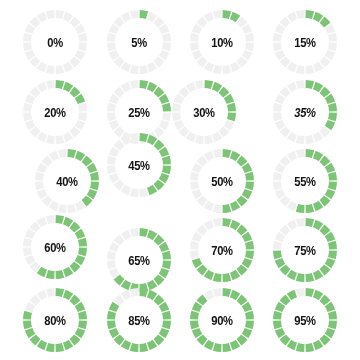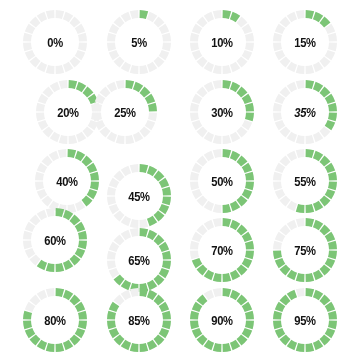--- a/index.html
+++ b/index.html
@@ -148,21 +148,21 @@
         <path d="M9.69,54.22A32,32 0 0 1 5.80,46.58L13.35,43.93A24,24 0 0 0 16.27,49.66Z" fill="#f0f0f0"></path>
         <path d="M5.35,45.20A32,32 0 0 1 4.01,36.73L12.01,36.54A24,24 0 0 0 13.01,42.90Z" fill="#f0f0f0"></path>
         <path d="M4.01,35.27A32,32 0 0 1 5.35,26.80L13.01,29.10A24,24 0 0 0 12.01,35.46Z" fill="#f0f0f0"></path>
         <path d="M5.80,25.42A32,32 0 0 1 9.69,17.78L16.27,22.34A24,24 0 0 0 13.35,28.07Z" fill="#f0f0f0"></path>
         <path d="M10.54,16.61A32,32 0 0 1 16.61,10.54L21.46,16.91A24,24 0 0 0 16.91,21.46Z" fill="#f0f0f0"></path>
         <path d="M17.78,9.69A32,32 0 0 1 25.42,5.80L28.07,13.35A24,24 0 0 0 22.34,16.27Z" fill="#f0f0f0"></path>
         <path d="M26.80,5.35A32,32 0 0 1 35.27,4.01L35.46,12.01A24,24 0 0 0 29.10,13.01Z" fill="#f0f0f0"></path>
       </svg>
       <div class="gauge-label" style="color: rgb(18, 18, 18);">15%</div>
     </div>
-    <div class="gauge" style="left: 68px; top: 112px;">
+    <div class="gauge" style="left: 55px; top: 112px;">
       <svg viewBox="0 0 72 72">
         <path d="M36.73,4.01A32,32 0 0 1 45.20,5.35L42.90,13.01A24,24 0 0 0 36.54,12.01Z" fill="#7cc576"></path>
         <path d="M46.58,5.80A32,32 0 0 1 54.22,9.69L49.66,16.27A24,24 0 0 0 43.93,13.35Z" fill="#7cc576"></path>
         <path d="M55.39,10.54A32,32 0 0 1 61.46,16.61L55.09,21.46A24,24 0 0 0 50.54,16.91Z" fill="#7cc576"></path>
         <path d="M62.31,17.78A32,32 0 0 1 66.20,25.42L58.65,28.07A24,24 0 0 0 55.73,22.34Z" fill="#7cc576"></path>
         <path d="M66.65,26.80A32,32 0 0 1 67.99,35.27L59.99,35.46A24,24 0 0 0 58.99,29.10Z" fill="#f0f0f0"></path>
         <path d="M67.99,36.73A32,32 0 0 1 66.65,45.20L58.99,42.90A24,24 0 0 0 59.99,36.54Z" fill="#f0f0f0"></path>
         <path d="M66.20,46.58A32,32 0 0 1 62.31,54.22L55.73,49.66A24,24 0 0 0 58.65,43.93Z" fill="#f0f0f0"></path>
         <path d="M61.46,55.39A32,32 0 0 1 55.39,61.46L50.54,55.09A24,24 0 0 0 55.09,50.54Z" fill="#f0f0f0"></path>
         <path d="M54.22,62.31A32,32 0 0 1 46.58,66.20L43.93,58.65A24,24 0 0 0 49.66,55.73Z" fill="#f0f0f0"></path>
@@ -173,21 +173,21 @@
         <path d="M9.69,54.22A32,32 0 0 1 5.80,46.58L13.35,43.93A24,24 0 0 0 16.27,49.66Z" fill="#f0f0f0"></path>
         <path d="M5.35,45.20A32,32 0 0 1 4.01,36.73L12.01,36.54A24,24 0 0 0 13.01,42.90Z" fill="#f0f0f0"></path>
         <path d="M4.01,35.27A32,32 0 0 1 5.35,26.80L13.01,29.10A24,24 0 0 0 12.01,35.46Z" fill="#f0f0f0"></path>
         <path d="M5.80,25.42A32,32 0 0 1 9.69,17.78L16.27,22.34A24,24 0 0 0 13.35,28.07Z" fill="#f0f0f0"></path>
         <path d="M10.54,16.61A32,32 0 0 1 16.61,10.54L21.46,16.91A24,24 0 0 0 16.91,21.46Z" fill="#f0f0f0"></path>
         <path d="M17.78,9.69A32,32 0 0 1 25.42,5.80L28.07,13.35A24,24 0 0 0 22.34,16.27Z" fill="#f0f0f0"></path>
         <path d="M26.80,5.35A32,32 0 0 1 35.27,4.01L35.46,12.01A24,24 0 0 0 29.10,13.01Z" fill="#f0f0f0"></path>
       </svg>
       <div class="gauge-label" style="color: rgb(18, 18, 18);">20%</div>
     </div>
-    <div class="gauge" style="left: 125px; top: 112px;">
+    <div class="gauge" style="left: 139px; top: 112px;">
       <svg viewBox="0 0 72 72">
         <path d="M36.73,4.01A32,32 0 0 1 45.20,5.35L42.90,13.01A24,24 0 0 0 36.54,12.01Z" fill="#7cc576"></path>
         <path d="M46.58,5.80A32,32 0 0 1 54.22,9.69L49.66,16.27A24,24 0 0 0 43.93,13.35Z" fill="#7cc576"></path>
         <path d="M55.39,10.54A32,32 0 0 1 61.46,16.61L55.09,21.46A24,24 0 0 0 50.54,16.91Z" fill="#7cc576"></path>
         <path d="M62.31,17.78A32,32 0 0 1 66.20,25.42L58.65,28.07A24,24 0 0 0 55.73,22.34Z" fill="#7cc576"></path>
         <path d="M66.65,26.80A32,32 0 0 1 67.99,35.27L59.99,35.46A24,24 0 0 0 58.99,29.10Z" fill="#7cc576"></path>
         <path d="M67.99,36.73A32,32 0 0 1 66.65,45.20L58.99,42.90A24,24 0 0 0 59.99,36.54Z" fill="#f0f0f0"></path>
         <path d="M66.20,46.58A32,32 0 0 1 62.31,54.22L55.73,49.66A24,24 0 0 0 58.65,43.93Z" fill="#f0f0f0"></path>
         <path d="M61.46,55.39A32,32 0 0 1 55.39,61.46L50.54,55.09A24,24 0 0 0 55.09,50.54Z" fill="#f0f0f0"></path>
         <path d="M54.22,62.31A32,32 0 0 1 46.58,66.20L43.93,58.65A24,24 0 0 0 49.66,55.73Z" fill="#f0f0f0"></path>
@@ -198,21 +198,21 @@
         <path d="M9.69,54.22A32,32 0 0 1 5.80,46.58L13.35,43.93A24,24 0 0 0 16.27,49.66Z" fill="#f0f0f0"></path>
         <path d="M5.35,45.20A32,32 0 0 1 4.01,36.73L12.01,36.54A24,24 0 0 0 13.01,42.90Z" fill="#f0f0f0"></path>
         <path d="M4.01,35.27A32,32 0 0 1 5.35,26.80L13.01,29.10A24,24 0 0 0 12.01,35.46Z" fill="#f0f0f0"></path>
         <path d="M5.80,25.42A32,32 0 0 1 9.69,17.78L16.27,22.34A24,24 0 0 0 13.35,28.07Z" fill="#f0f0f0"></path>
         <path d="M10.54,16.61A32,32 0 0 1 16.61,10.54L21.46,16.91A24,24 0 0 0 16.91,21.46Z" fill="#f0f0f0"></path>
         <path d="M17.78,9.69A32,32 0 0 1 25.42,5.80L28.07,13.35A24,24 0 0 0 22.34,16.27Z" fill="#f0f0f0"></path>
         <path d="M26.80,5.35A32,32 0 0 1 35.27,4.01L35.46,12.01A24,24 0 0 0 29.10,13.01Z" fill="#f0f0f0"></path>
       </svg>
       <div class="gauge-label" style="color: rgb(18, 18, 18);">25%</div>
     </div>
-    <div class="gauge" style="left: 222px; top: 112px;">
+    <div class="gauge" style="left: 204px; top: 112px;">
       <svg viewBox="0 0 72 72">
         <path d="M36.73,4.01A32,32 0 0 1 45.20,5.35L42.90,13.01A24,24 0 0 0 36.54,12.01Z" fill="#7cc576"></path>
         <path d="M46.58,5.80A32,32 0 0 1 54.22,9.69L49.66,16.27A24,24 0 0 0 43.93,13.35Z" fill="#7cc576"></path>
         <path d="M55.39,10.54A32,32 0 0 1 61.46,16.61L55.09,21.46A24,24 0 0 0 50.54,16.91Z" fill="#7cc576"></path>
         <path d="M62.31,17.78A32,32 0 0 1 66.20,25.42L58.65,28.07A24,24 0 0 0 55.73,22.34Z" fill="#7cc576"></path>
         <path d="M66.65,26.80A32,32 0 0 1 67.99,35.27L59.99,35.46A24,24 0 0 0 58.99,29.10Z" fill="#7cc576"></path>
         <path d="M67.99,36.73A32,32 0 0 1 66.65,45.20L58.99,42.90A24,24 0 0 0 59.99,36.54Z" fill="#7cc576"></path>
         <path d="M66.20,46.58A32,32 0 0 1 62.31,54.22L55.73,49.66A24,24 0 0 0 58.65,43.93Z" fill="#f0f0f0"></path>
         <path d="M61.46,55.39A32,32 0 0 1 55.39,61.46L50.54,55.09A24,24 0 0 0 55.09,50.54Z" fill="#f0f0f0"></path>
         <path d="M54.22,62.31A32,32 0 0 1 46.58,66.20L43.93,58.65A24,24 0 0 0 49.66,55.73Z" fill="#f0f0f0"></path>
@@ -273,21 +273,21 @@
         <path d="M9.69,54.22A32,32 0 0 1 5.80,46.58L13.35,43.93A24,24 0 0 0 16.27,49.66Z" fill="#f0f0f0"></path>
         <path d="M5.35,45.20A32,32 0 0 1 4.01,36.73L12.01,36.54A24,24 0 0 0 13.01,42.90Z" fill="#f0f0f0"></path>
         <path d="M4.01,35.27A32,32 0 0 1 5.35,26.80L13.01,29.10A24,24 0 0 0 12.01,35.46Z" fill="#f0f0f0"></path>
         <path d="M5.80,25.42A32,32 0 0 1 9.69,17.78L16.27,22.34A24,24 0 0 0 13.35,28.07Z" fill="#f0f0f0"></path>
         <path d="M10.54,16.61A32,32 0 0 1 16.61,10.54L21.46,16.91A24,24 0 0 0 16.91,21.46Z" fill="#f0f0f0"></path>
         <path d="M17.78,9.69A32,32 0 0 1 25.42,5.80L28.07,13.35A24,24 0 0 0 22.34,16.27Z" fill="#f0f0f0"></path>
         <path d="M26.80,5.35A32,32 0 0 1 35.27,4.01L35.46,12.01A24,24 0 0 0 29.10,13.01Z" fill="#f0f0f0"></path>
       </svg>
       <div class="gauge-label" style="color: rgb(18, 18, 18);">40%</div>
     </div>
-    <div class="gauge" style="left: 139px; top: 196px;">
+    <div class="gauge" style="left: 139px; top: 165px;">
       <svg viewBox="0 0 72 72">
         <path d="M36.73,4.01A32,32 0 0 1 45.20,5.35L42.90,13.01A24,24 0 0 0 36.54,12.01Z" fill="#7cc576"></path>
         <path d="M46.58,5.80A32,32 0 0 1 54.22,9.69L49.66,16.27A24,24 0 0 0 43.93,13.35Z" fill="#7cc576"></path>
         <path d="M55.39,10.54A32,32 0 0 1 61.46,16.61L55.09,21.46A24,24 0 0 0 50.54,16.91Z" fill="#7cc576"></path>
         <path d="M62.31,17.78A32,32 0 0 1 66.20,25.42L58.65,28.07A24,24 0 0 0 55.73,22.34Z" fill="#7cc576"></path>
         <path d="M66.65,26.80A32,32 0 0 1 67.99,35.27L59.99,35.46A24,24 0 0 0 58.99,29.10Z" fill="#7cc576"></path>
         <path d="M67.99,36.73A32,32 0 0 1 66.65,45.20L58.99,42.90A24,24 0 0 0 59.99,36.54Z" fill="#7cc576"></path>
         <path d="M66.20,46.58A32,32 0 0 1 62.31,54.22L55.73,49.66A24,24 0 0 0 58.65,43.93Z" fill="#7cc576"></path>
         <path d="M61.46,55.39A32,32 0 0 1 55.39,61.46L50.54,55.09A24,24 0 0 0 55.09,50.54Z" fill="#7cc576"></path>
         <path d="M54.22,62.31A32,32 0 0 1 46.58,66.20L43.93,58.65A24,24 0 0 0 49.66,55.73Z" fill="#7cc576"></path>
@@ -348,21 +348,21 @@
         <path d="M9.69,54.22A32,32 0 0 1 5.80,46.58L13.35,43.93A24,24 0 0 0 16.27,49.66Z" fill="#f0f0f0"></path>
         <path d="M5.35,45.20A32,32 0 0 1 4.01,36.73L12.01,36.54A24,24 0 0 0 13.01,42.90Z" fill="#f0f0f0"></path>
         <path d="M4.01,35.27A32,32 0 0 1 5.35,26.80L13.01,29.10A24,24 0 0 0 12.01,35.46Z" fill="#f0f0f0"></path>
         <path d="M5.80,25.42A32,32 0 0 1 9.69,17.78L16.27,22.34A24,24 0 0 0 13.35,28.07Z" fill="#f0f0f0"></path>
         <path d="M10.54,16.61A32,32 0 0 1 16.61,10.54L21.46,16.91A24,24 0 0 0 16.91,21.46Z" fill="#f0f0f0"></path>
         <path d="M17.78,9.69A32,32 0 0 1 25.42,5.80L28.07,13.35A24,24 0 0 0 22.34,16.27Z" fill="#f0f0f0"></path>
         <path d="M26.80,5.35A32,32 0 0 1 35.27,4.01L35.46,12.01A24,24 0 0 0 29.10,13.01Z" fill="#f0f0f0"></path>
       </svg>
       <div class="gauge-label" style="color: rgb(18, 18, 18);">55%</div>
     </div>
-    <div class="gauge" style="left: 55px; top: 240px;">
+    <div class="gauge" style="left: 55px; top: 247px;">
       <svg viewBox="0 0 72 72">
         <path d="M36.73,4.01A32,32 0 0 1 45.20,5.35L42.90,13.01A24,24 0 0 0 36.54,12.01Z" fill="#7cc576"></path>
         <path d="M46.58,5.80A32,32 0 0 1 54.22,9.69L49.66,16.27A24,24 0 0 0 43.93,13.35Z" fill="#7cc576"></path>
         <path d="M55.39,10.54A32,32 0 0 1 61.46,16.61L55.09,21.46A24,24 0 0 0 50.54,16.91Z" fill="#7cc576"></path>
         <path d="M62.31,17.78A32,32 0 0 1 66.20,25.42L58.65,28.07A24,24 0 0 0 55.73,22.34Z" fill="#7cc576"></path>
         <path d="M66.65,26.80A32,32 0 0 1 67.99,35.27L59.99,35.46A24,24 0 0 0 58.99,29.10Z" fill="#7cc576"></path>
         <path d="M67.99,36.73A32,32 0 0 1 66.65,45.20L58.99,42.90A24,24 0 0 0 59.99,36.54Z" fill="#7cc576"></path>
         <path d="M66.20,46.58A32,32 0 0 1 62.31,54.22L55.73,49.66A24,24 0 0 0 58.65,43.93Z" fill="#7cc576"></path>
         <path d="M61.46,55.39A32,32 0 0 1 55.39,61.46L50.54,55.09A24,24 0 0 0 55.09,50.54Z" fill="#7cc576"></path>
         <path d="M54.22,62.31A32,32 0 0 1 46.58,66.20L43.93,58.65A24,24 0 0 0 49.66,55.73Z" fill="#7cc576"></path>

